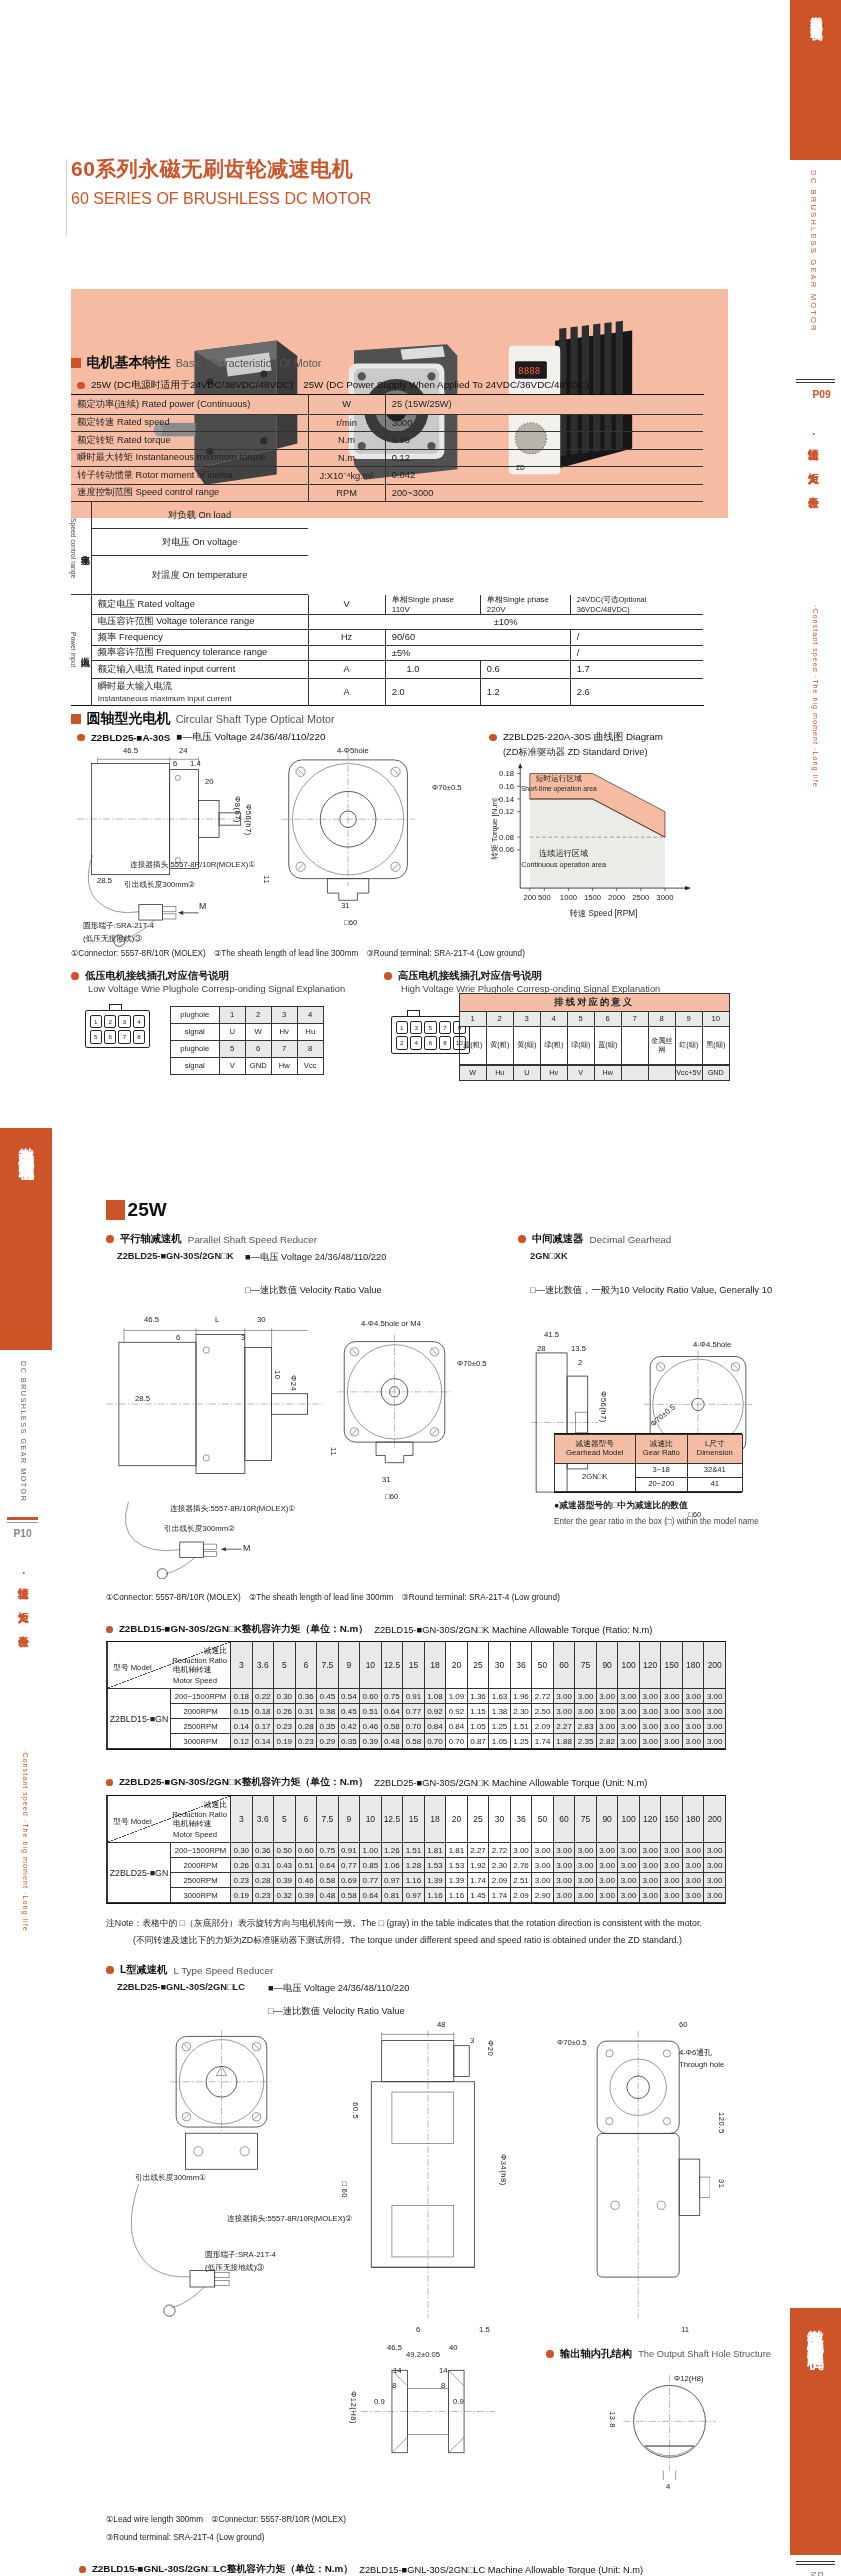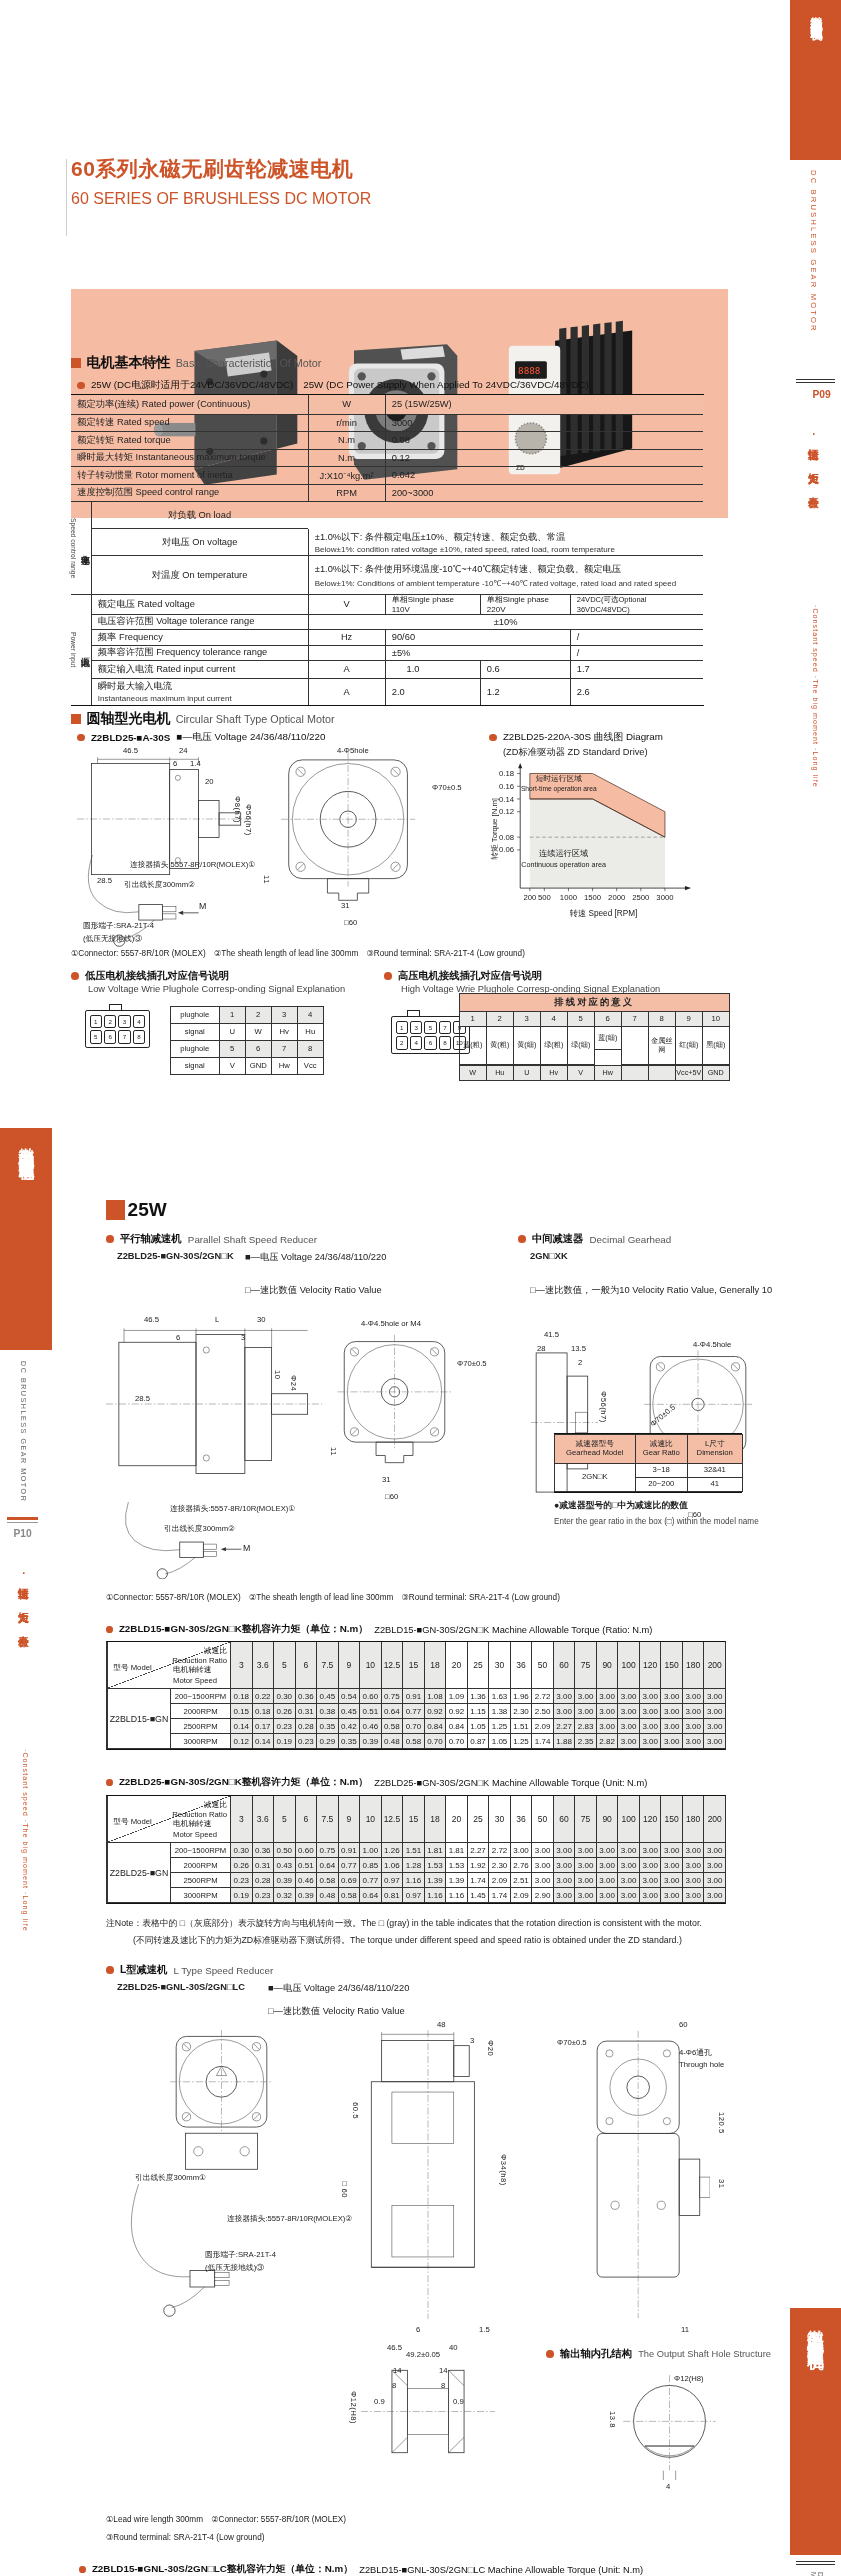--- a/index.html
+++ b/index.html
@@ -163,29 +163,21 @@
   <div class="cc" style="grid-area:6/1/7/3;">速度控制范围 Speed control range</div>
   <div class="cc center bl" style="grid-area:6/3/7/4;">RPM</div>
   <div class="cc bl" style="grid-area:6/4/7/7;">200~3000</div>
 
   <div class="vgroup" style="grid-area:7/1/10/2;">
     <span class="gen">Speed control range</span>
     <span class="gcn">速率变化率</span>
   </div>
   <div class="cc center" style="grid-area:7/2/8/3;">对负载 On load</div>
   <div class="cc center" style="grid-area:8/2/9/3;">对电压 On voltage</div>
-  <div class="cc two bl" style="grid-area:8/3/9/7;">
-    <span>±1.0%以下: 条件额定电压±10%、额定转速、额定负载、常温</span>
-    <span class="l2">Below±1%: condition rated voltage ±10%, rated speed, rated load, room temperature</span>
-  </div>
   <div class="cc center" style="grid-area:9/2/10/3;">对温度 On temperature</div>
-  <div class="cc two bl" style="grid-area:9/3/10/7;">
-    <span>±1.0%以下: 条件使用环境温度-10℃~+40℃额定转速、额定负载、额定电压</span>
-    <span class="l2">Below±1%: Conditions of ambient temperature -10℃~+40℃ rated voltage, rated load and rated speed</span>
-  </div>
 
   <div class="vgroup" style="grid-area:10/1/16/2;border-bottom:none;">
     <span class="gen">Power input</span>
     <span class="gcn">电源输入</span>
   </div>
   <div class="cc" style="grid-area:10/2/11/3;">额定电压 Rated voltage</div>
   <div class="cc center bl" style="grid-area:10/3/11/4;">V</div>
   <div class="cc bl" style="grid-area:10/4/11/5;font-size:8px;">单相Single phase 110V</div>
   <div class="cc bl" style="grid-area:10/5/11/6;font-size:8px;">单相Single phase 220V</div>
   <div class="cc bl" style="grid-area:10/6/11/7;font-size:7.5px;">24VDC(可选Optional 36VDC/48VDC)</div>
@@ -413,21 +405,21 @@
     <div class="g" style="height: 15.5px;">6</div>
     <div class="g" style="height: 15.5px;">7</div>
     <div class="g" style="height: 15.5px;">8</div>
     <div class="g" style="height: 15.5px;">9</div>
     <div class="g" style="height: 15.5px;">10</div>
     <div style="height: 39px; font-size: 7.2px; text-align: center; line-height: 1.2; flex-wrap: wrap;">蓝(粗)</div>
     <div style="height: 39px; font-size: 7.2px; text-align: center; line-height: 1.2; flex-wrap: wrap;">黄(粗)</div>
     <div style="height: 39px; font-size: 7.2px; text-align: center; line-height: 1.2; flex-wrap: wrap;">黄(细)</div>
     <div style="height: 39px; font-size: 7.2px; text-align: center; line-height: 1.2; flex-wrap: wrap;">绿(粗)</div>
     <div style="height: 39px; font-size: 7.2px; text-align: center; line-height: 1.2; flex-wrap: wrap;">绿(细)</div>
-    <div style="height: 24px; font-size: 7.2px; text-align: center; line-height: 1.2; flex-wrap: wrap;">蓝(细)</div>
+    <div style="height: 39px; font-size: 7.2px; text-align: center; line-height: 1.2; flex-wrap: wrap;">蓝(细)</div>
     <div style="height: 39px; font-size: 7.2px; text-align: center; line-height: 1.2; flex-wrap: wrap;"></div>
     <div style="height: 39px; font-size: 7.2px; text-align: center; line-height: 1.2; flex-wrap: wrap;">金属丝网</div>
     <div style="height: 39px; font-size: 7.2px; text-align: center; line-height: 1.2; flex-wrap: wrap;">红(细)</div>
     <div style="height: 39px; font-size: 7.2px; text-align: center; line-height: 1.2; flex-wrap: wrap;">黑(细)</div>
     <div class="g" style="height: 16.5px; font-size: 7.2px;">W</div>
     <div class="g" style="height: 16.5px; font-size: 7.2px;">Hu</div>
     <div class="g" style="height: 16.5px; font-size: 7.2px;">U</div>
     <div class="g" style="height: 16.5px; font-size: 7.2px;">Hv</div>
     <div class="g" style="height: 16.5px; font-size: 7.2px;">V</div>
     <div class="g" style="height: 16.5px; font-size: 7.2px;">Hw</div>

